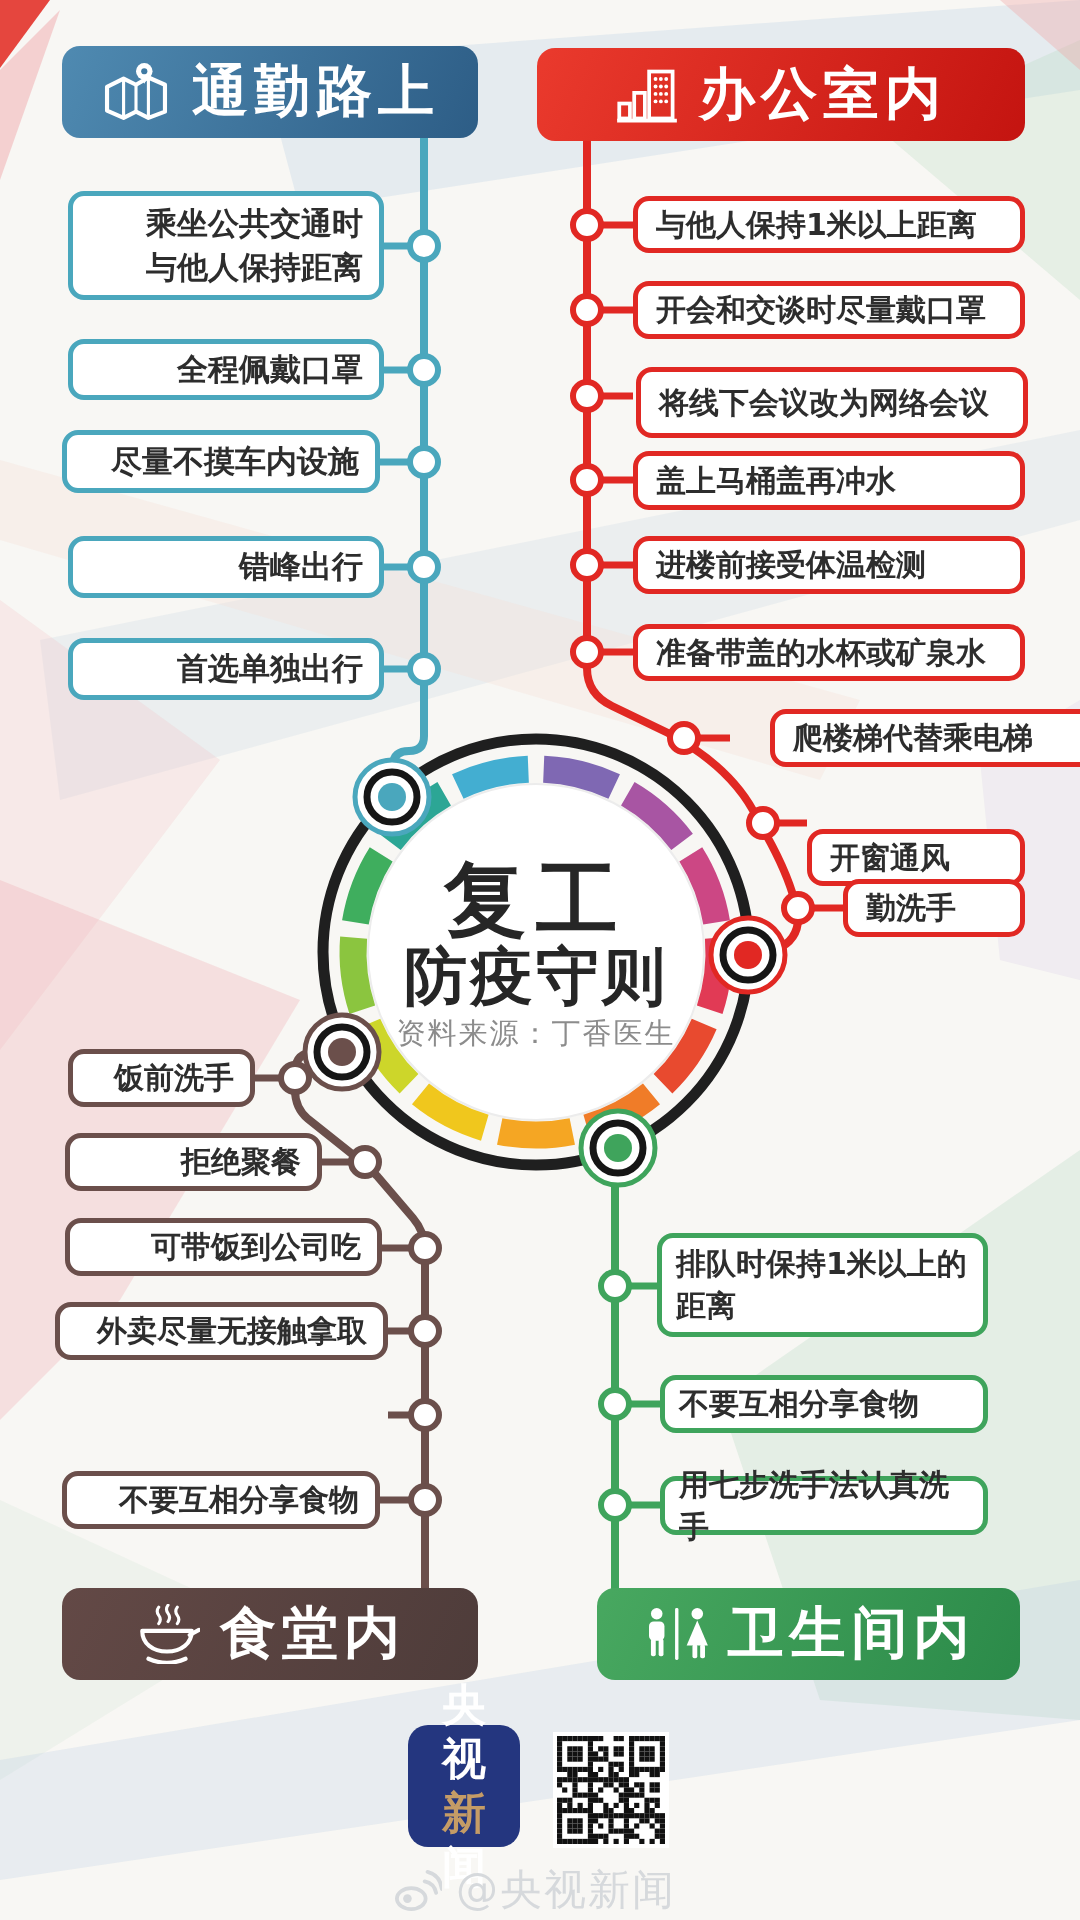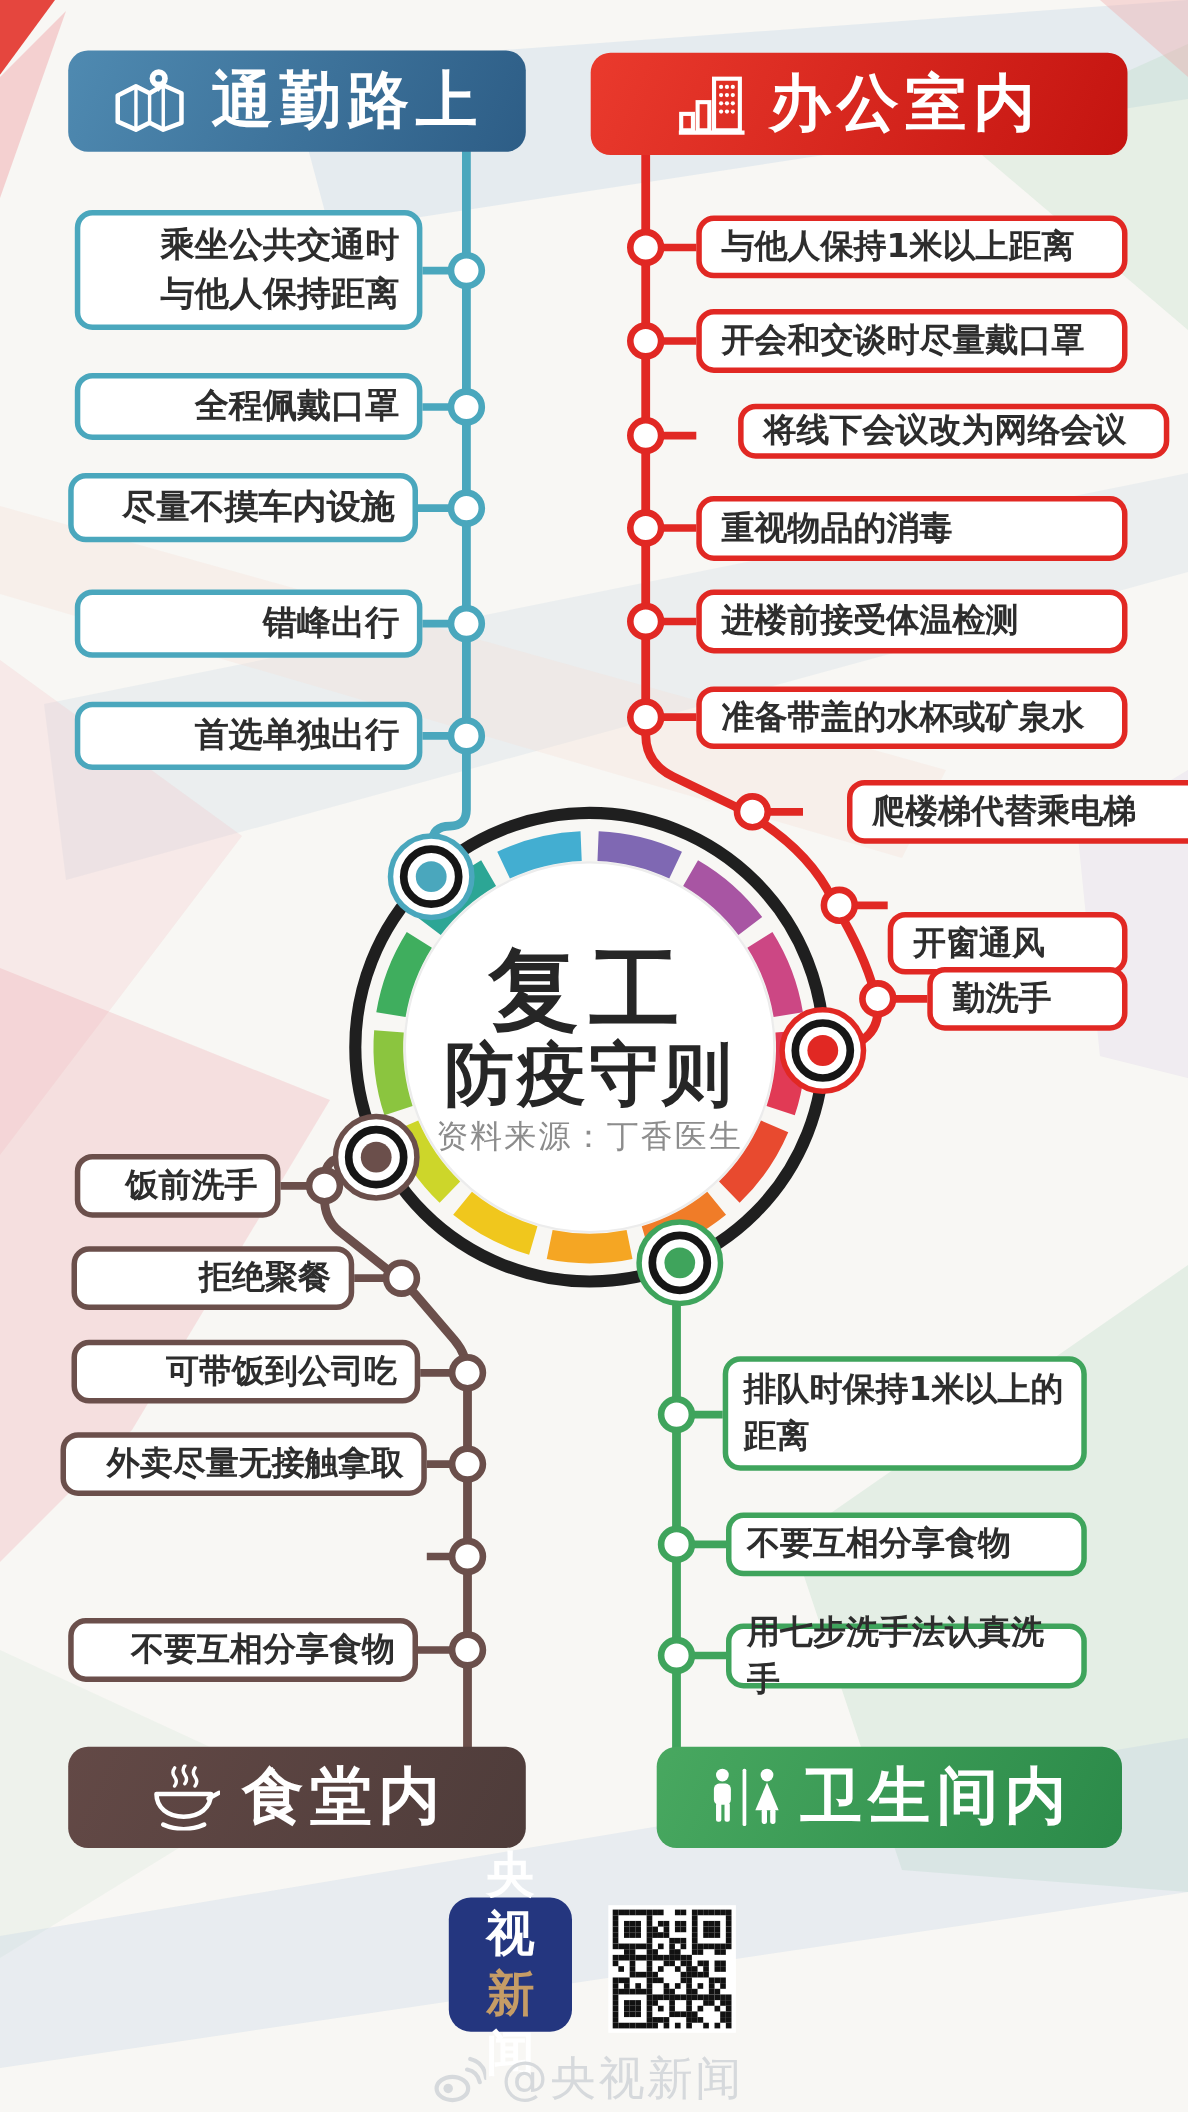--- a/index.html
+++ b/index.html
@@ -178,22 +178,22 @@
 
   <div class="item commute-item" style="left: 68px; top: 191px; width: 316px; height: 109px; border-color: rgb(74, 167, 189);">乘坐公共交通时
 与他人保持距离</div>
   <div class="item commute-item" style="left: 68px; top: 339px; width: 316px; height: 61px; border-color: rgb(74, 167, 189);">全程佩戴口罩</div>
   <div class="item commute-item" style="left: 62px; top: 430px; width: 318px; height: 63px; border-color: rgb(74, 167, 189);">尽量不摸车内设施</div>
   <div class="item commute-item" style="left: 68px; top: 536px; width: 316px; height: 62px; border-color: rgb(74, 167, 189);">错峰出行</div>
   <div class="item commute-item" style="left: 68px; top: 638px; width: 316px; height: 62px; border-color: rgb(74, 167, 189);">首选单独出行</div>
 
   <div class="item office-item" style="left: 633px; top: 196px; width: 392px; height: 57px; border-color: rgb(225, 40, 35);">与他人保持1米以上距离</div>
   <div class="item office-item" style="left: 633px; top: 281px; width: 392px; height: 58px; border-color: rgb(225, 40, 35);">开会和交谈时尽量戴口罩</div>
-  <div class="item office-item" style="left: 671px; top: 367px; width: 392px; height: 50px; border-color: rgb(225, 40, 35);">将线下会议改为网络会议</div>
-  <div class="item office-item" style="left: 633px; top: 451px; width: 392px; height: 59px; border-color: rgb(225, 40, 35);">重视物品的消毒</div>
+  <div class="item office-item" style="left: 636px; top: 367px; width: 392px; height: 71px; border-color: rgb(225, 40, 35);">将线下会议改为网络会议</div>
+  <div class="item office-item" style="left: 633px; top: 451px; width: 392px; height: 59px; border-color: rgb(225, 40, 35);">盖上马桶盖再冲水</div>
   <div class="item office-item" style="left: 633px; top: 536px; width: 392px; height: 58px; border-color: rgb(225, 40, 35);">进楼前接受体温检测</div>
   <div class="item office-item" style="left: 633px; top: 624px; width: 392px; height: 57px; border-color: rgb(225, 40, 35);">准备带盖的水杯或矿泉水</div>
   <div class="item office-item" style="left: 770px; top: 709px; width: 339px; height: 58px; border-color: rgb(225, 40, 35);">爬楼梯代替乘电梯</div>
   <div class="item office-item" style="left: 807px; top: 829px; width: 218px; height: 57px; border-color: rgb(225, 40, 35);">开窗通风</div>
   <div class="item office-item" style="left: 843px; top: 879px; width: 182px; height: 58px; border-color: rgb(225, 40, 35);">勤洗手</div>
 
   <div class="item canteen-item" style="left: 68px; top: 1049px; width: 187px; height: 58px; border-color: rgb(107, 79, 75);">饭前洗手</div>
   <div class="item canteen-item" style="left: 65px; top: 1133px; width: 257px; height: 58px; border-color: rgb(107, 79, 75);">拒绝聚餐</div>
   <div class="item canteen-item" style="left: 65px; top: 1218px; width: 317px; height: 58px; border-color: rgb(107, 79, 75);">可带饭到公司吃</div>
   <div class="item canteen-item" style="left: 55px; top: 1302px; width: 333px; height: 58px; border-color: rgb(107, 79, 75);">外卖尽量无接触拿取</div>

